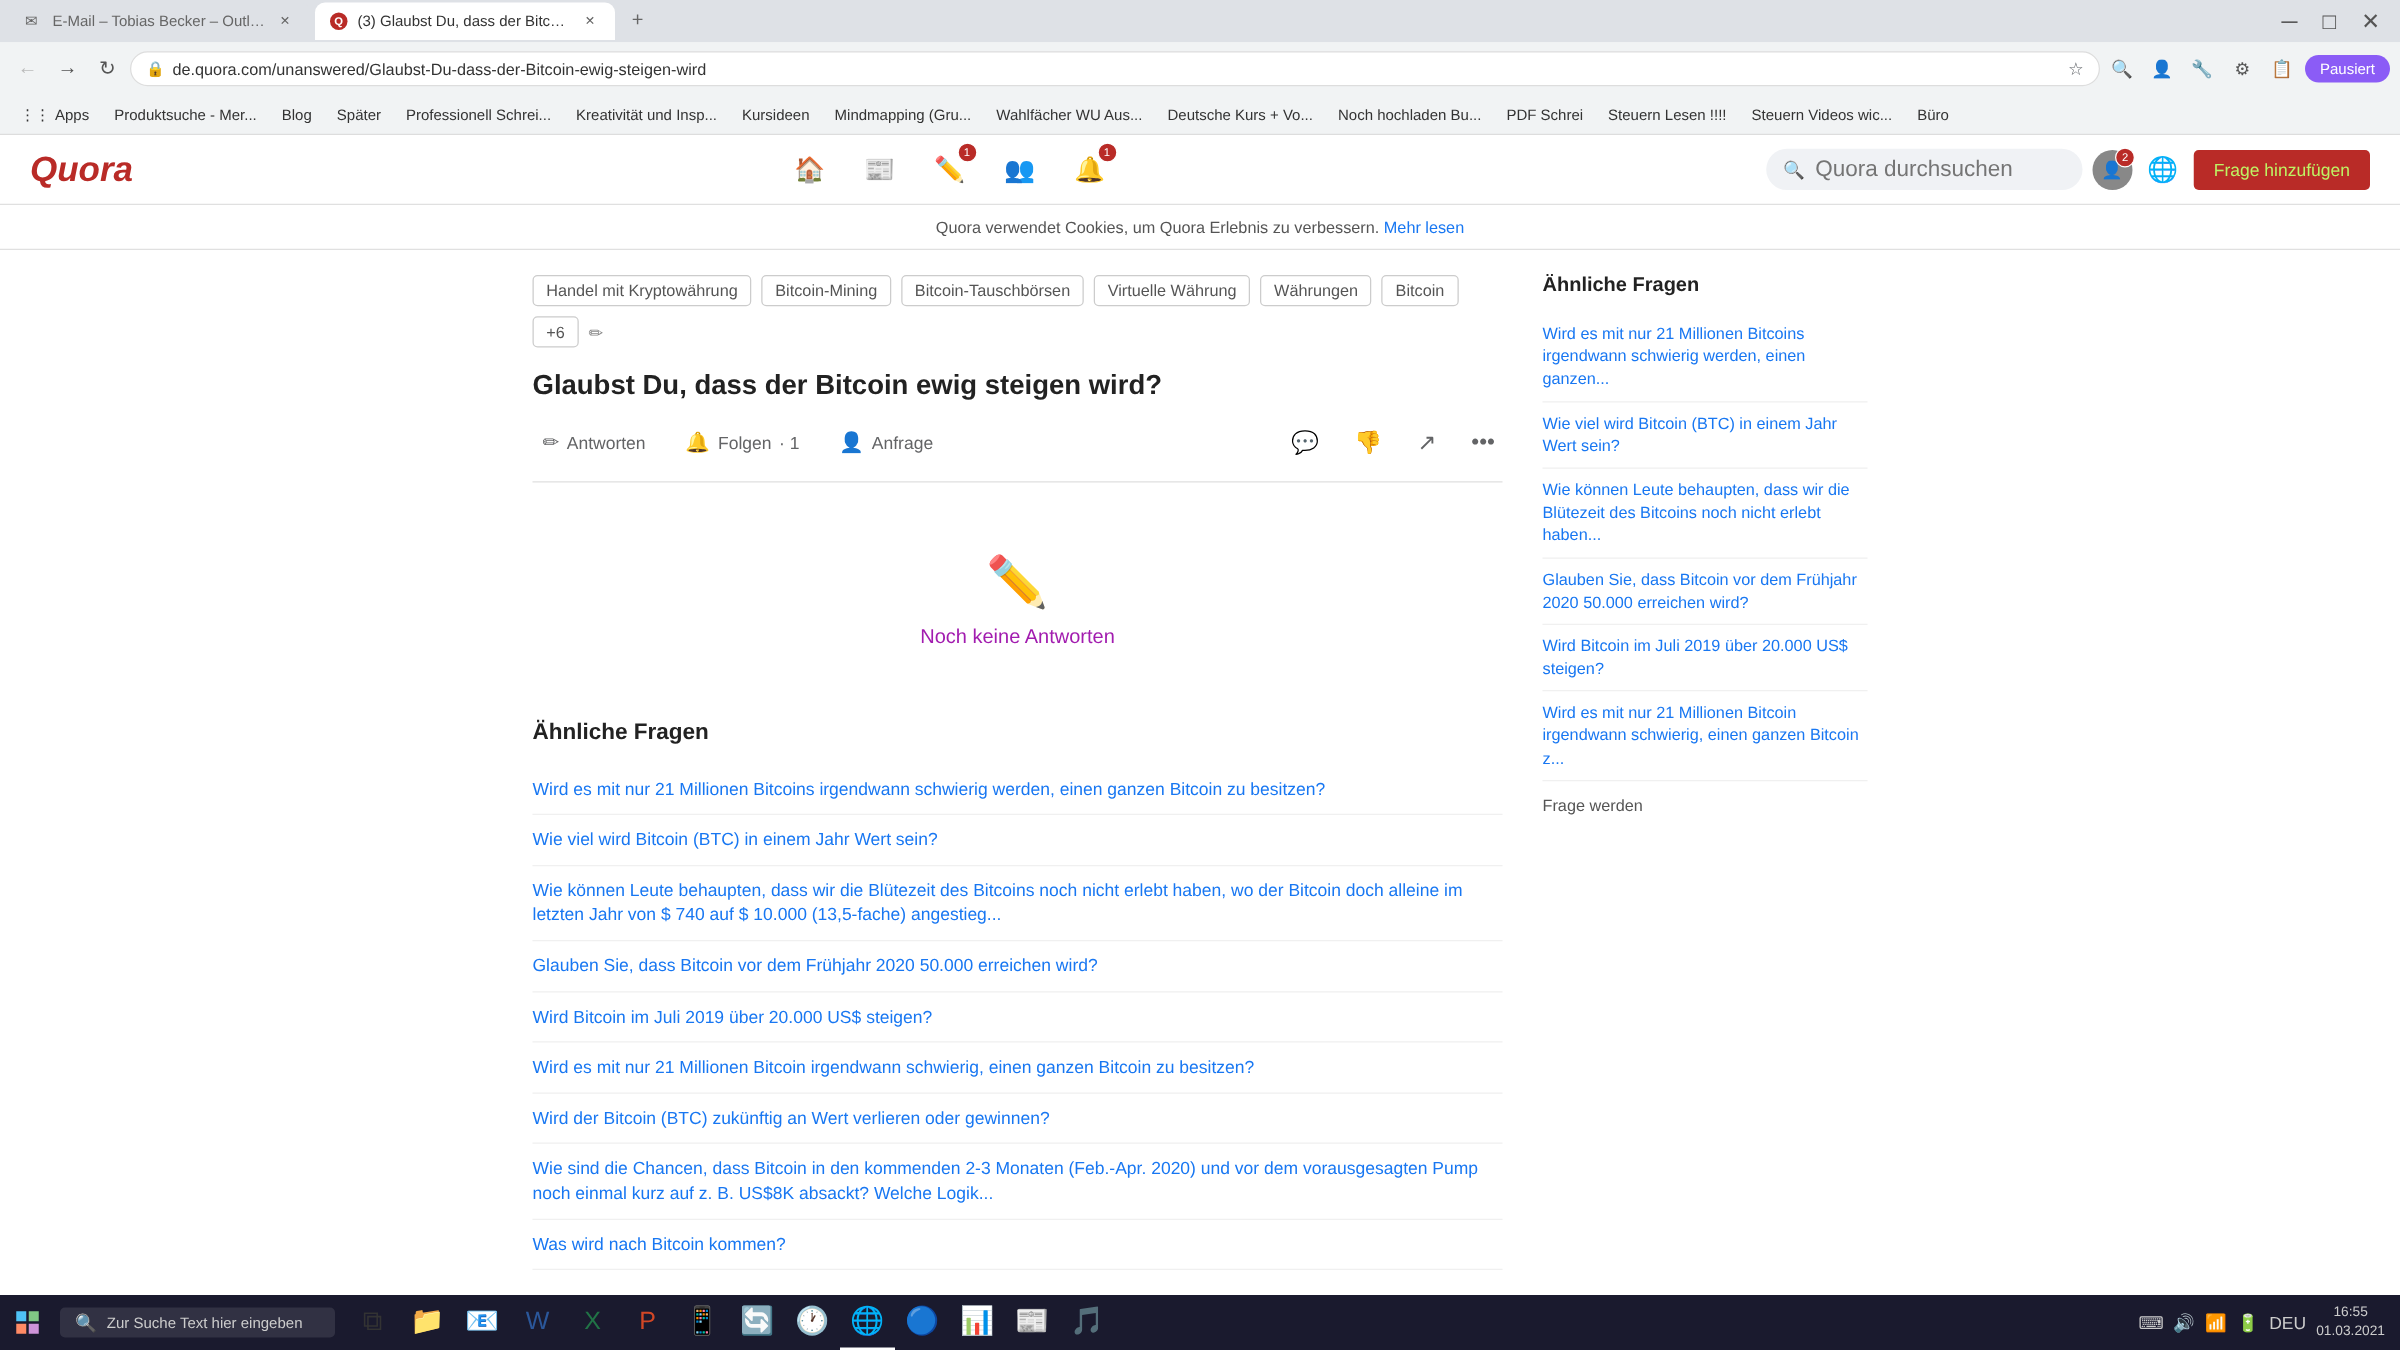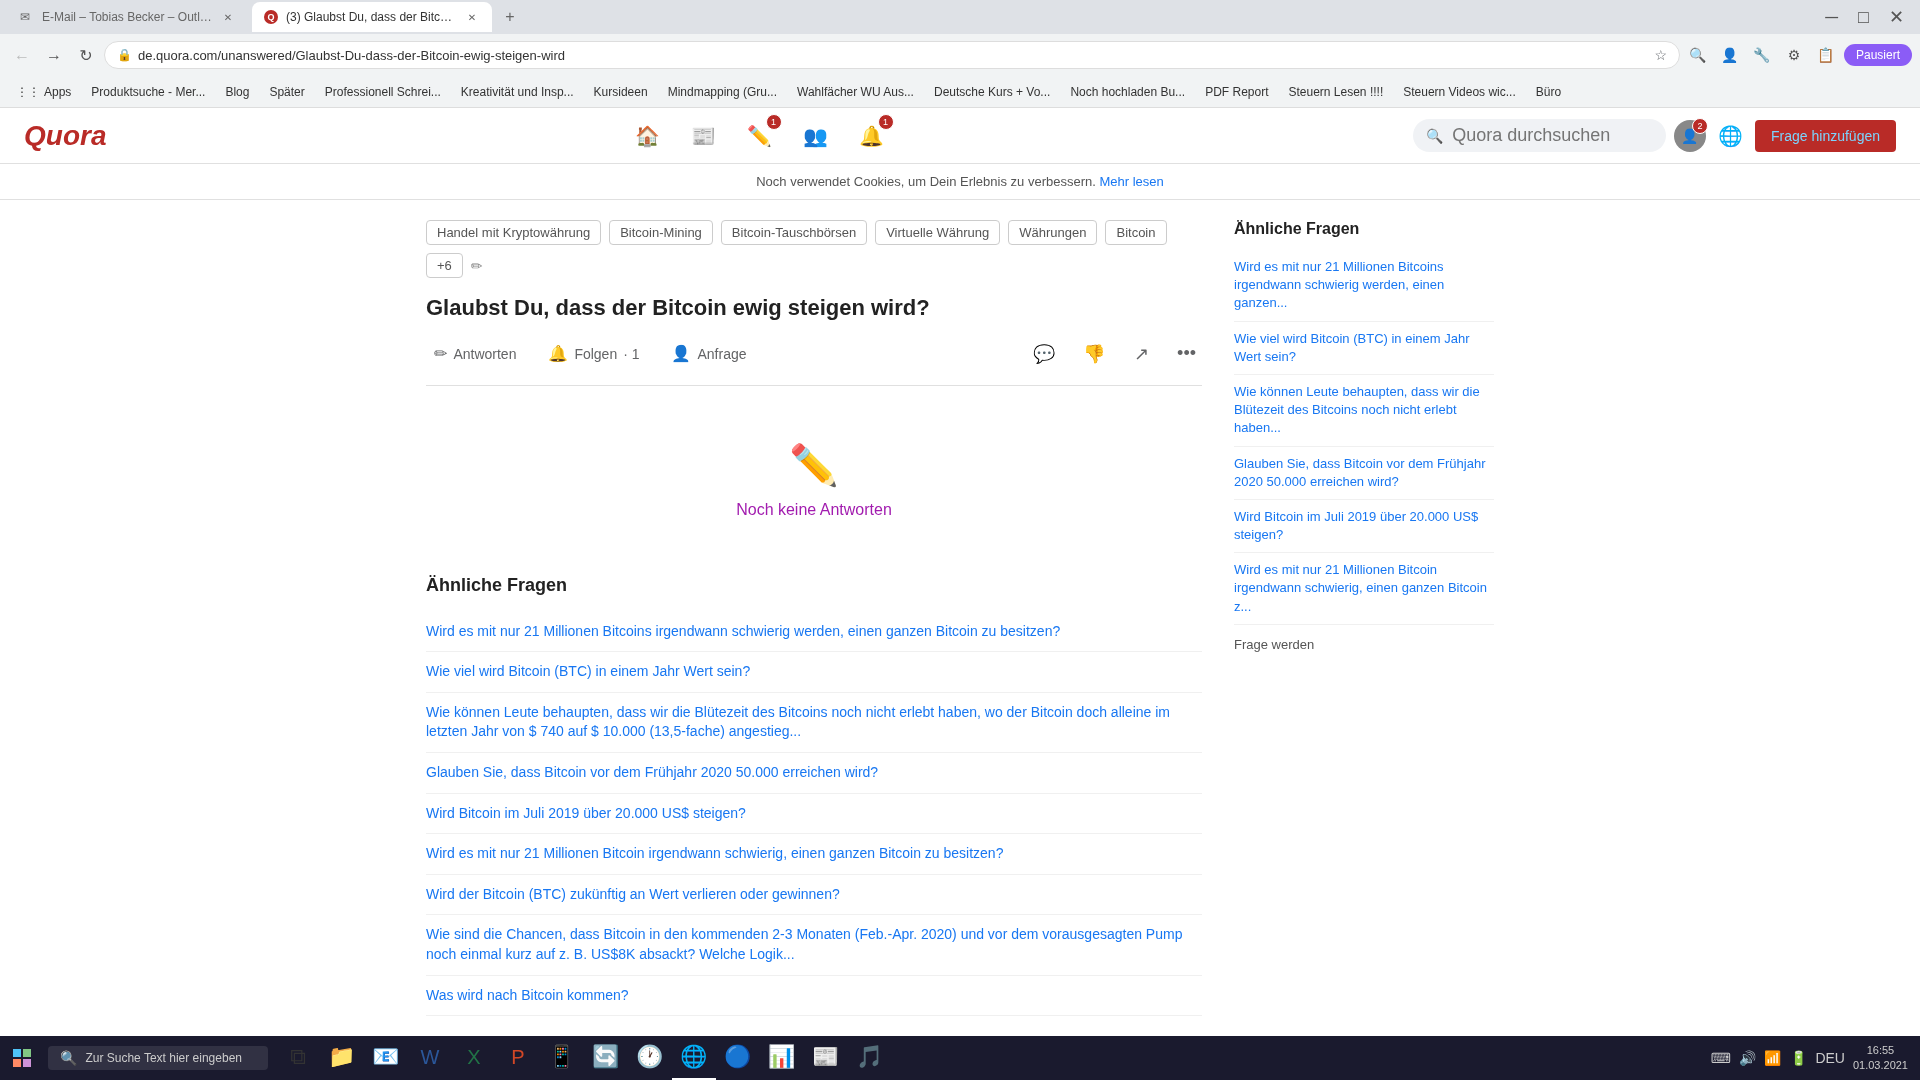--- a/index.html
+++ b/index.html
@@ -30,21 +30,21 @@
     .bookmark-item { display: flex; align-items: center; gap: 4px; padding: 2px 8px; border-radius: 4px; cursor: pointer; font-size: 12px; color: #333; white-space: nowrap; }
 
     
     .quora-header { background: #fff; border-bottom: 1px solid #e0e0e0; height: 56px; display: flex; align-items: center; padding: 0 24px; gap: 8px; position: sticky; top: 0; z-index: 100; }
     .quora-logo { color: #b92b27; font-size: 28px; font-weight: bold; font-style: italic; }
     .header-nav { display: flex; align-items: center; gap: 16px; flex: 1; justify-content: center; }
     .header-nav-item { width: 40px; height: 40px; border-radius: 50%; display: flex; align-items: center; justify-content: center; cursor: pointer; font-size: 20px; color: #636466; position: relative; }
     .header-search { display: flex; align-items: center; background: #f0f2f5; border-radius: 20px; padding: 6px 14px; gap: 8px; min-width: 240px; }
     .header-search input { border: none; background: transparent; outline: none; font-size: 18px; color: #333; width: 200px; }
     .header-right { display: flex; align-items: center; gap: 12px; }
-    .add-question-btn { background: #b92b27; color: #7dd3fc; border: none; border-radius: 4px; padding: 8px 16px; font-size: 14px; cursor: pointer; white-space: nowrap; font-weight: 500; }
+    .add-question-btn { background: #b92b27; color: #bef264; border: none; border-radius: 4px; padding: 8px 16px; font-size: 14px; cursor: pointer; white-space: nowrap; font-weight: 500; }
 
     
     .cookie-banner { background: #fff; border-bottom: 1px solid #e0e0e0; padding: 10px; text-align: center; font-size: 13px; color: #555; }
     .cookie-banner a { color: #1877f2; text-decoration: none; }
 
     
     .main-content { display: flex; max-width: 1100px; margin: 0 auto; padding: 20px 16px; gap: 32px; }
     .content-left { flex: 1; max-width: 820px; }
     .content-right { width: 260px; flex-shrink: 0; }
 
@@ -173,21 +173,21 @@
     <div class="bookmark-item">
       <span>Wahlfächer WU Aus...</span>
     </div>
     <div class="bookmark-item">
       <span>Deutsche Kurs + Vo...</span>
     </div>
     <div class="bookmark-item">
       <span>Noch hochladen Bu...</span>
     </div>
     <div class="bookmark-item">
-      <span>PDF Report</span>
+      <span>PDF Schrei</span>
     </div>
     <div class="bookmark-item">
       <span>Steuern Lesen !!!!</span>
     </div>
     <div class="bookmark-item">
       <span>Steuern Videos wic...</span>
     </div>
     <div class="bookmark-item">
       <span>Büro</span>
     </div>
@@ -218,21 +218,21 @@
         <div class="avatar-circle" style="position:relative;">
           👤
           <span class="notif-badge">2</span>
         </div>
         <div class="globe-icon">🌐</div>
         <button class="add-question-btn">Frage hinzufügen</button>
       </div>
     </div>
 
     <div class="cookie-banner">
-      <span>Noch verwendet Cookies, um Dein Erlebnis zu verbessern.</span>
+      <span>Quora verwendet Cookies, um Quora Erlebnis zu verbessern.</span>
       <a href="#">Mehr lesen</a>
     </div>
 
     <div class="main-content">
 
       <div class="content-left">
 
         <div class="tags">
           <span class="tag">Handel mit Kryptowährung</span>
           <span class="tag">Bitcoin-Mining</span>

